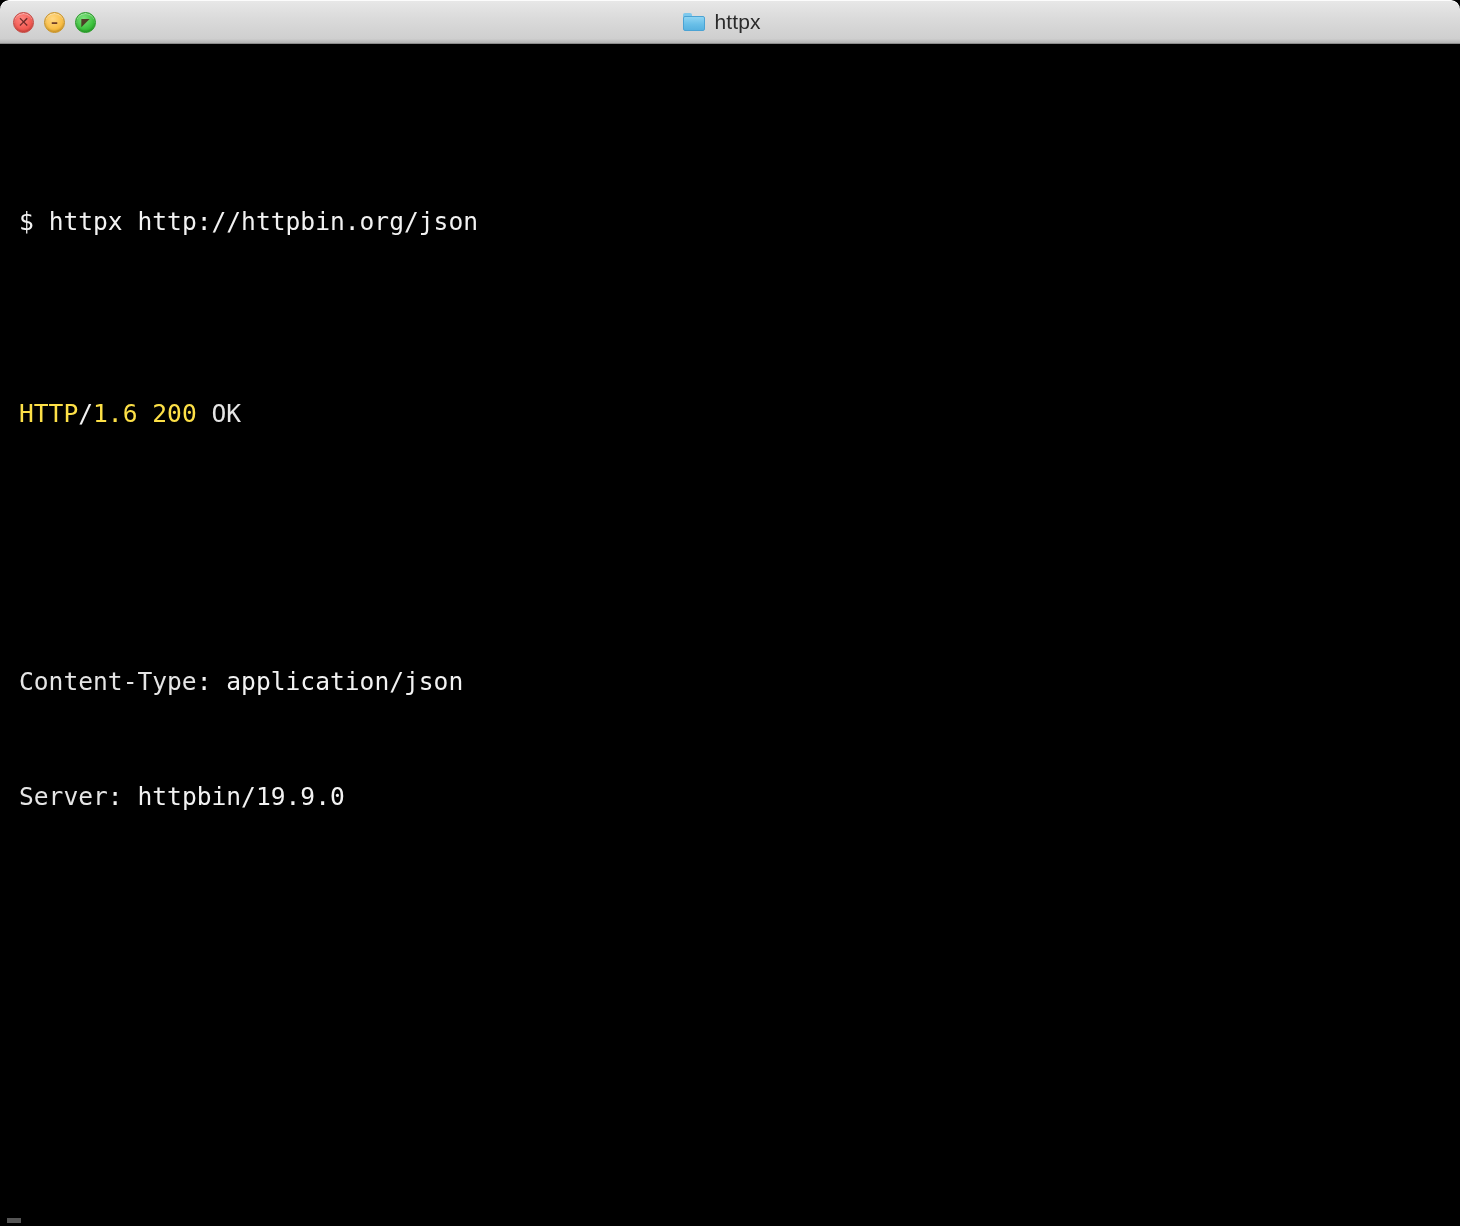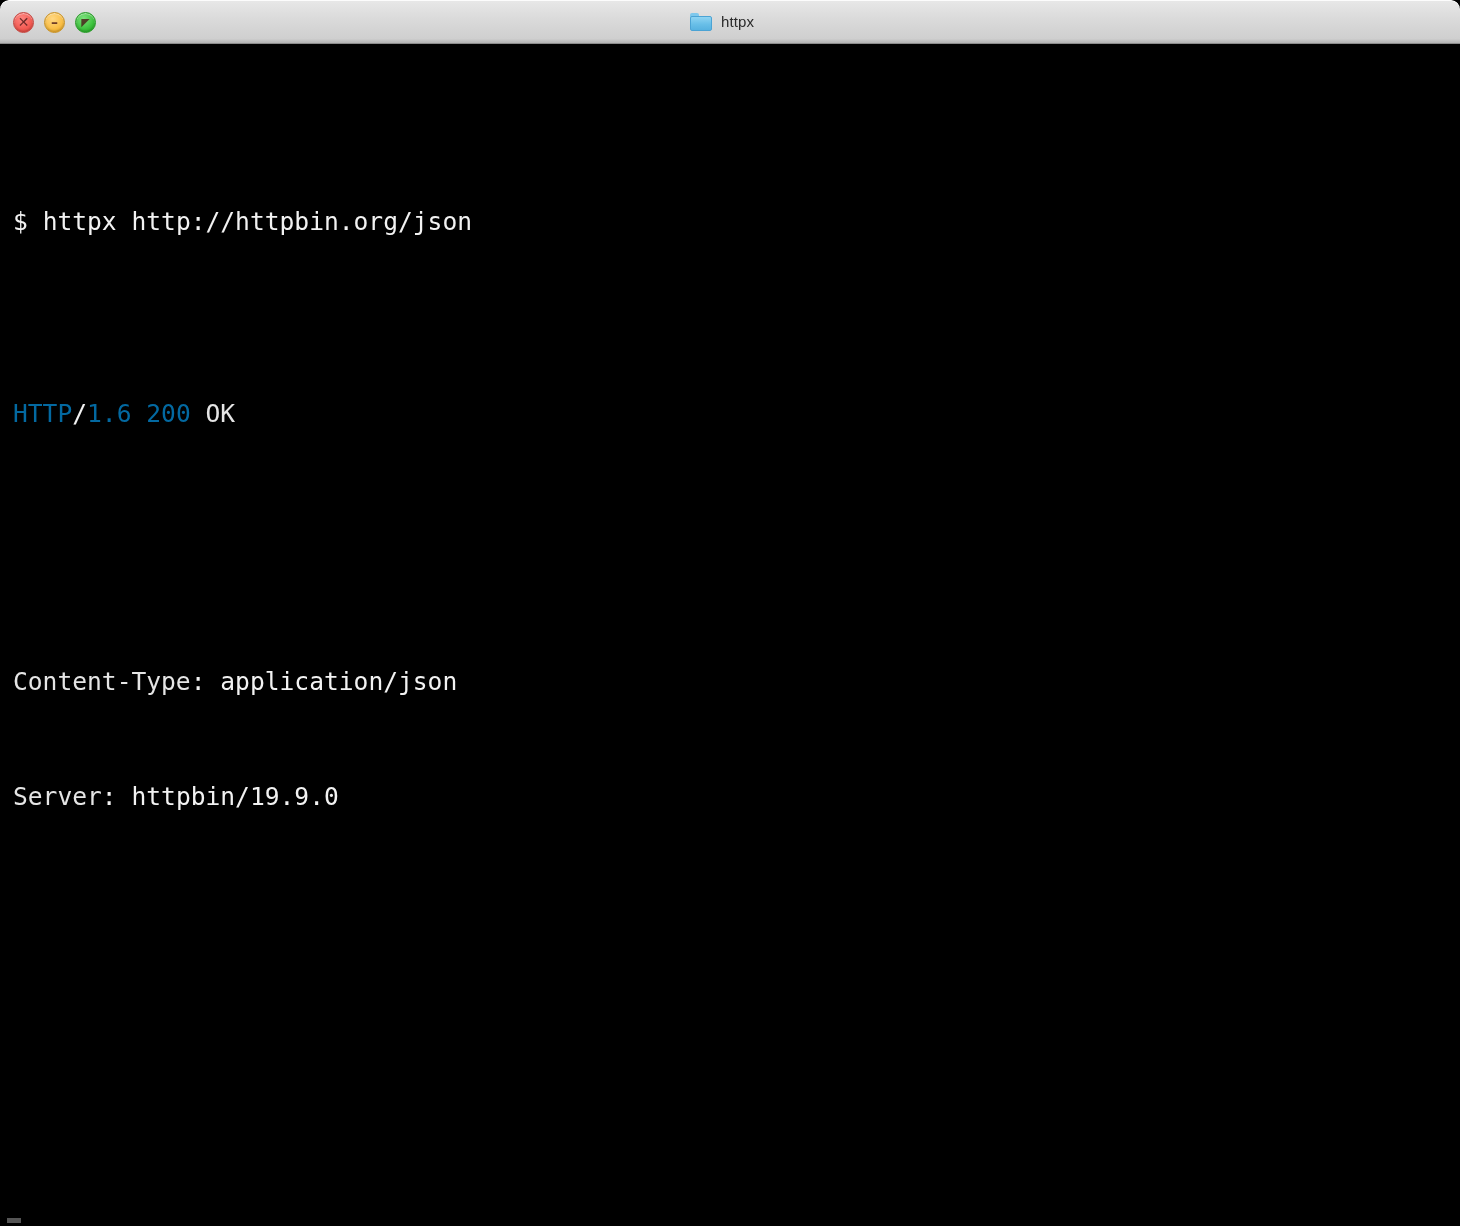--- a/index.html
+++ b/index.html
@@ -93,47 +93,47 @@
     position: absolute;
     left: 0; top: 3px;
     width: 22px; height: 15px;
     background: linear-gradient(to bottom, #8fd4f2 0%, #69bfe8 55%, #57b2e0 100%);
     border-radius: 2px;
     border: 1px solid #4ba3d4;
     box-sizing: border-box;
   }
   .window-title {
     font-family: "Liberation Sans", sans-serif;
-    font-size: 15px;
+    font-size: 21px;
     color: #2b2b2b;
     letter-spacing: 0.1px;
     white-space: nowrap;
   }
 
   
   .terminal {
     position: relative;
     background: #000000;
     height: 1182px;
     box-sizing: border-box;
-    padding: 6px 0 0 13px;
+    padding: 6px 0 0 19px;
     overflow: hidden;
   }
   .term-lines {
     font-family: "DejaVu Sans Mono", monospace;
     font-size: 24.6px;
     line-height: 38.3px;
     white-space: pre;
     letter-spacing: 0px;
   }
   .line { white-space: pre; }
 
   .c-white  { color: #f2f2f2; }
   .c-cyan   { color: #e5e5e5; }
-  .c-blue   { color: #0369a1; }
+  .c-blue   { color: #fde047; }
   .c-punct  { color: #f2f2f2; }
 
   .cursor {
     position: absolute;
     left: 7px;
     bottom: 3px;
     width: 14px;
     height: 5px;
     background: #555555;
   }

